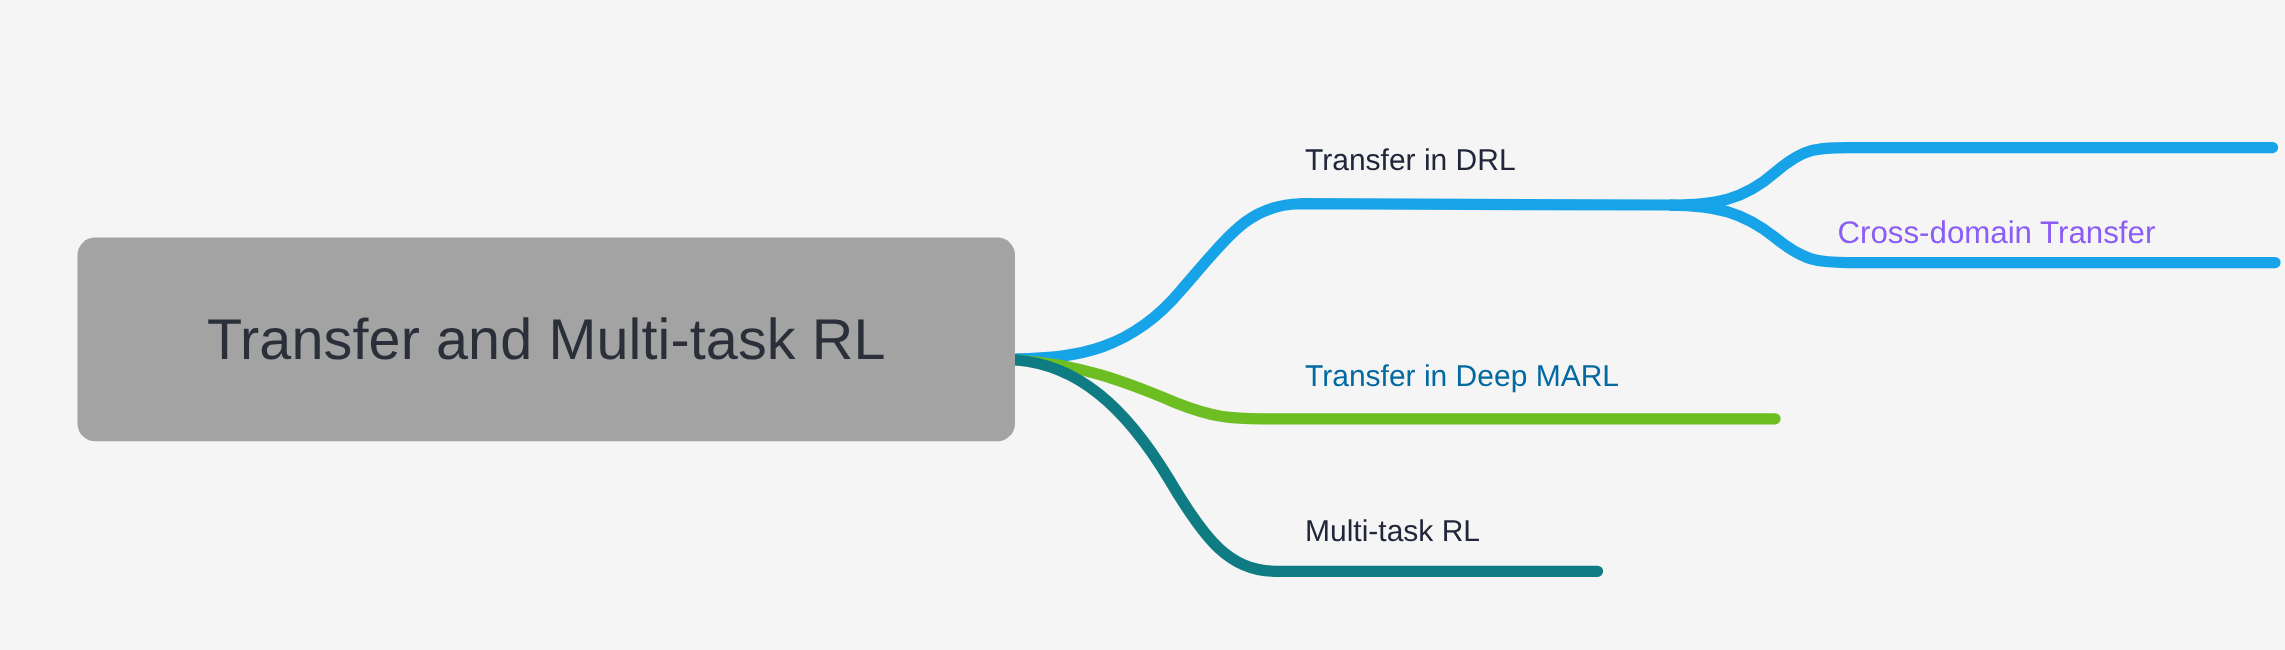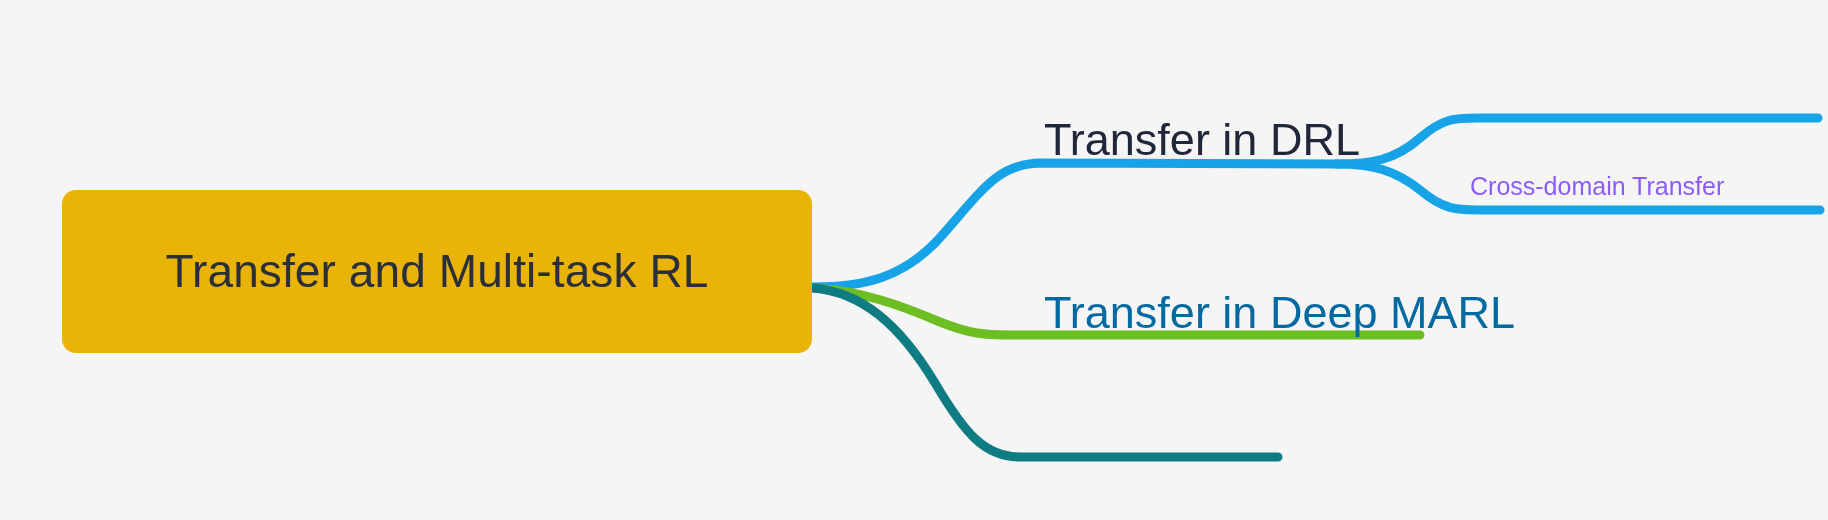--- a/index.html
+++ b/index.html
@@ -47,21 +47,21 @@
     line-height: 1.1;
     white-space: nowrap;
   }
   .node-label {
     position: absolute;
     white-space: nowrap;
     color: #22263a;
     line-height: 1;
   }
   .node-label.level-1 {
-    font-size: 45px;
+    font-size: 24px;
   }
   .node-label.level-2 {
     font-size: 25px;
   }
   .label-drl {
     left: 1044px;
     top: 117px;
   }
   .label-marl {
     left: 1044px;
@@ -91,31 +91,34 @@
 
     <path d="M 1337 164 C 1372 164 1395 160 1420 138 C 1443 118 1455 118 1478 118 L 1818 118" fill="none" stroke="#17a3e8" stroke-width="9" stroke-linecap="round"></path>
 
     <path d="M 1337 164 C 1372 164 1395 170 1420 190 C 1443 209 1455 210 1478 210 L 1820 210" fill="none" stroke="#17a3e8" stroke-width="9" stroke-linecap="round"></path>
 
     <path d="M 813 288 C 862 291 900 305 940 322 C 970 334 985 335 1010 335 L 1420 335" fill="none" stroke="#6cbe22" stroke-width="9" stroke-linecap="round"></path>
 
     <path d="M 813 288 C 862 292 900 325 935 383 C 965 434 985 457 1020 457 L 1278 457" fill="none" stroke="#0f7b82" stroke-width="9" stroke-linecap="round"></path>
   </svg>
 
-  <div class="root-node" style="background: #eab308;">
+  <div class="root-node" style="background: #a3a3a3;">
     <span class="root-node-label" style="color: rgb(43, 47, 58);">Transfer and Multi-task RL</span>
   </div>
 
   <div class="node-label level-1 label-drl" style="color: rgb(34, 38, 58);">
     <span>Transfer in DRL</span>
   </div>
 
 
   <div class="node-label level-2 label-cross-domain" style="color: #8b5cf6;">
     <span>Cross-domain Transfer</span>
   </div>
 
   <div class="node-label level-1 label-marl" style="color: #0369a1;">
     <span>Transfer in Deep MARL</span>
   </div>
 
+  <div class="node-label level-1 label-multitask" style="color: rgb(34, 38, 58);">
+    <span>Multi-task RL</span>
+  </div>
 
 </div>
 
 </body></html>

